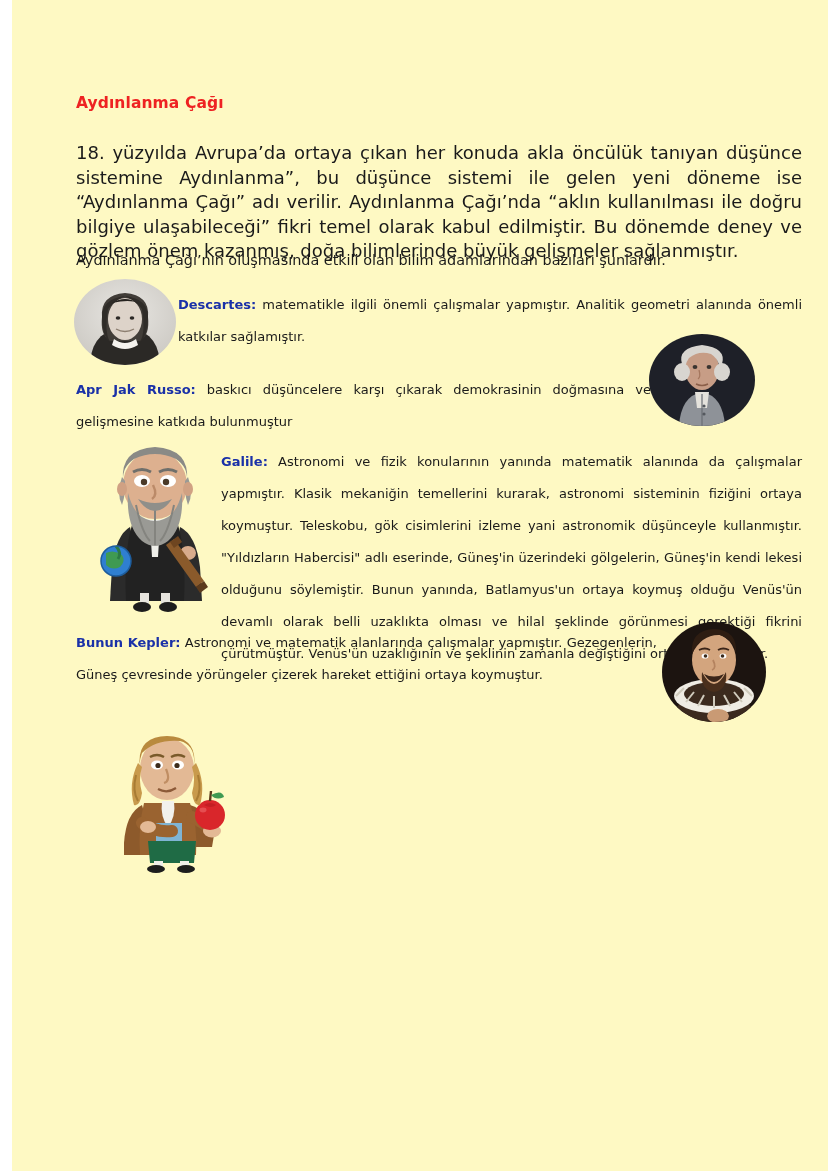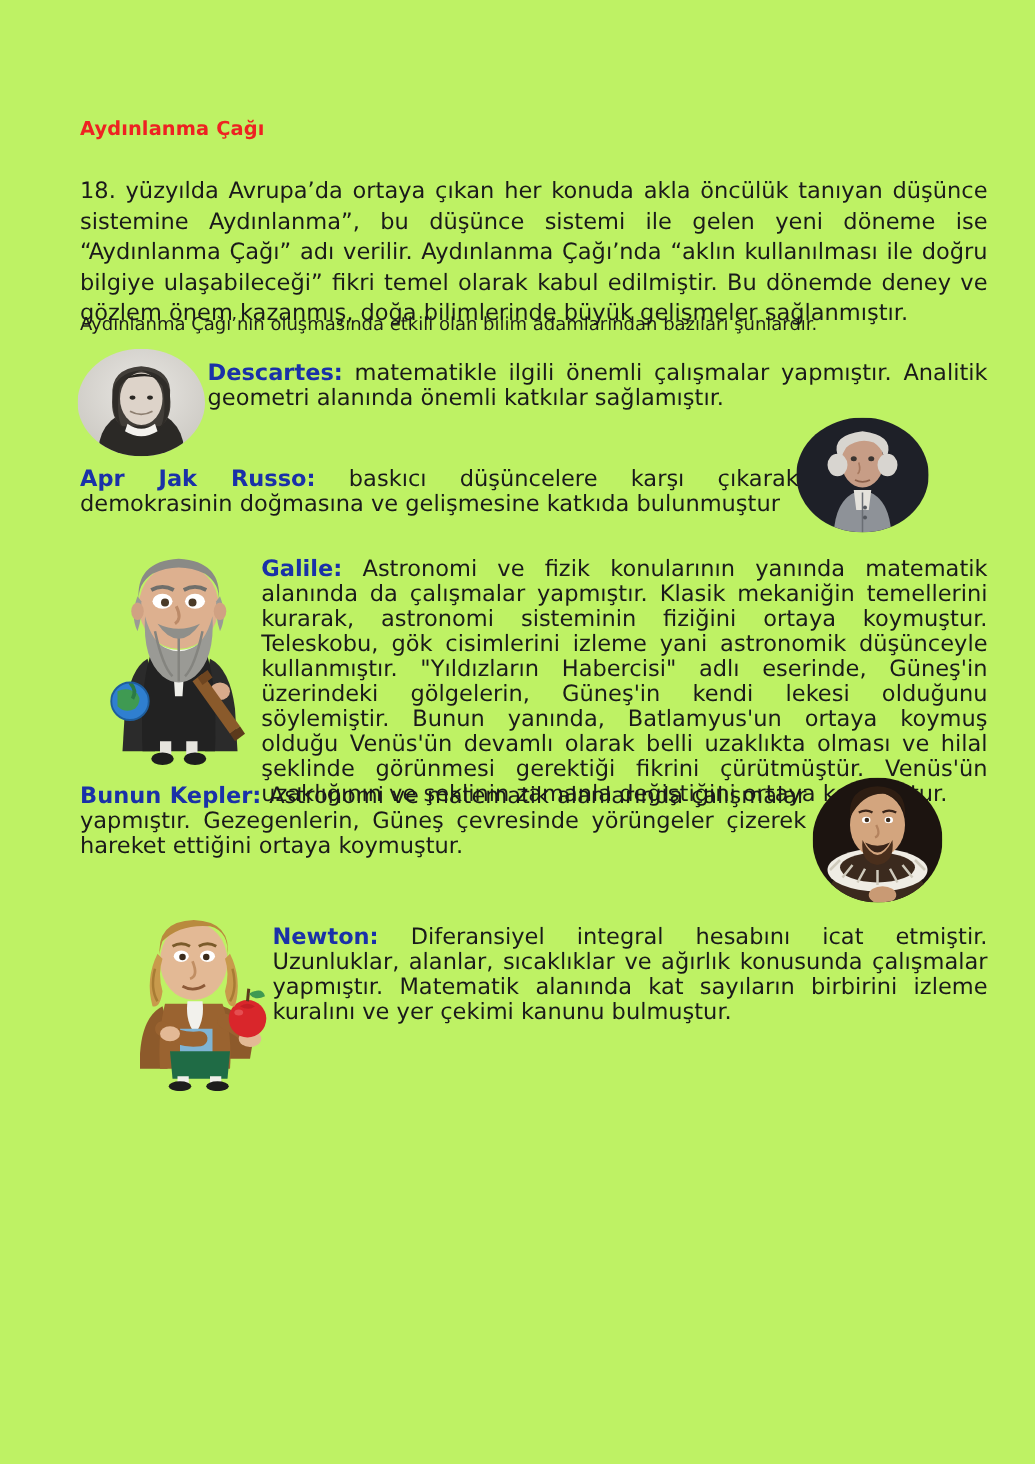--- a/index.html
+++ b/index.html
@@ -12,21 +12,22 @@
     height: 1171px;
     position: relative;
     font-family: "DejaVu Sans", sans-serif;
     color: #1a1a1a;
     overflow: hidden;
   }
 
   .page {
     position: absolute;
     inset: 0;
-    background: #bef264;
+    background: #fef9c3;
+    margin-left: 12px;
   }
 
   
   .doc-title {
     position: absolute;
     left: 64px;
     top: 94px;
     font-size: 15.5px;
     font-weight: bold;
     color: #ee2222;
@@ -56,22 +57,22 @@
   }
 
   
   .person-name {
     font-weight: bold;
     color: #1a31a8;
   }
 
   .block {
     position: absolute;
-    font-size: 18px;
-    line-height: 20px;
+    font-size: 13px;
+    line-height: 32px;
     text-align: justify;
     text-justify: inter-word;
   }
 
   .block-descartes { left: 166px; top: 289px; width: 624px; }
   .block-russo     { left: 64px;  top: 374px; width: 575px; }
   .block-galile    { left: 209px; top: 446px; width: 581px; }
   .block-kepler    { left: 64px;  top: 627px; width: 581px; }
   .block-newton    { left: 218px; top: 740px; width: 572px; }
 
@@ -288,23 +289,20 @@
       <path d="M54 38 Q59 50 52 52" stroke="#c08e63" stroke-width="2.2" fill="none"></path>
 
       <path d="M46 58 Q55 63 64 57" stroke="#8c5a38" stroke-width="2.2" fill="none"></path>
 
       <rect x="42" y="130" width="9" height="8" fill="#efeee9"></rect>
       <rect x="68" y="130" width="9" height="8" fill="#efeee9"></rect>
       <ellipse cx="44" cy="138" rx="9" ry="4" fill="#1d1d1d"></ellipse>
       <ellipse cx="74" cy="138" rx="9" ry="4" fill="#1d1d1d"></ellipse>
     </svg>
   </div>
-  <div class="block block-newton">
-    <span class="person-name">Newton:</span><span> Diferansiyel integral hesabını icat etmiştir. Uzunluklar, alanlar, sıcaklıklar ve ağırlık konusunda çalışmalar yapmıştır. Matematik alanında kat sayıların birbirini izleme kuralını ve yer çekimi kanunu bulmuştur.</span>
-  </div>
 
   <div class="footer">
     
     
     
     
     
     
     
   </div>

